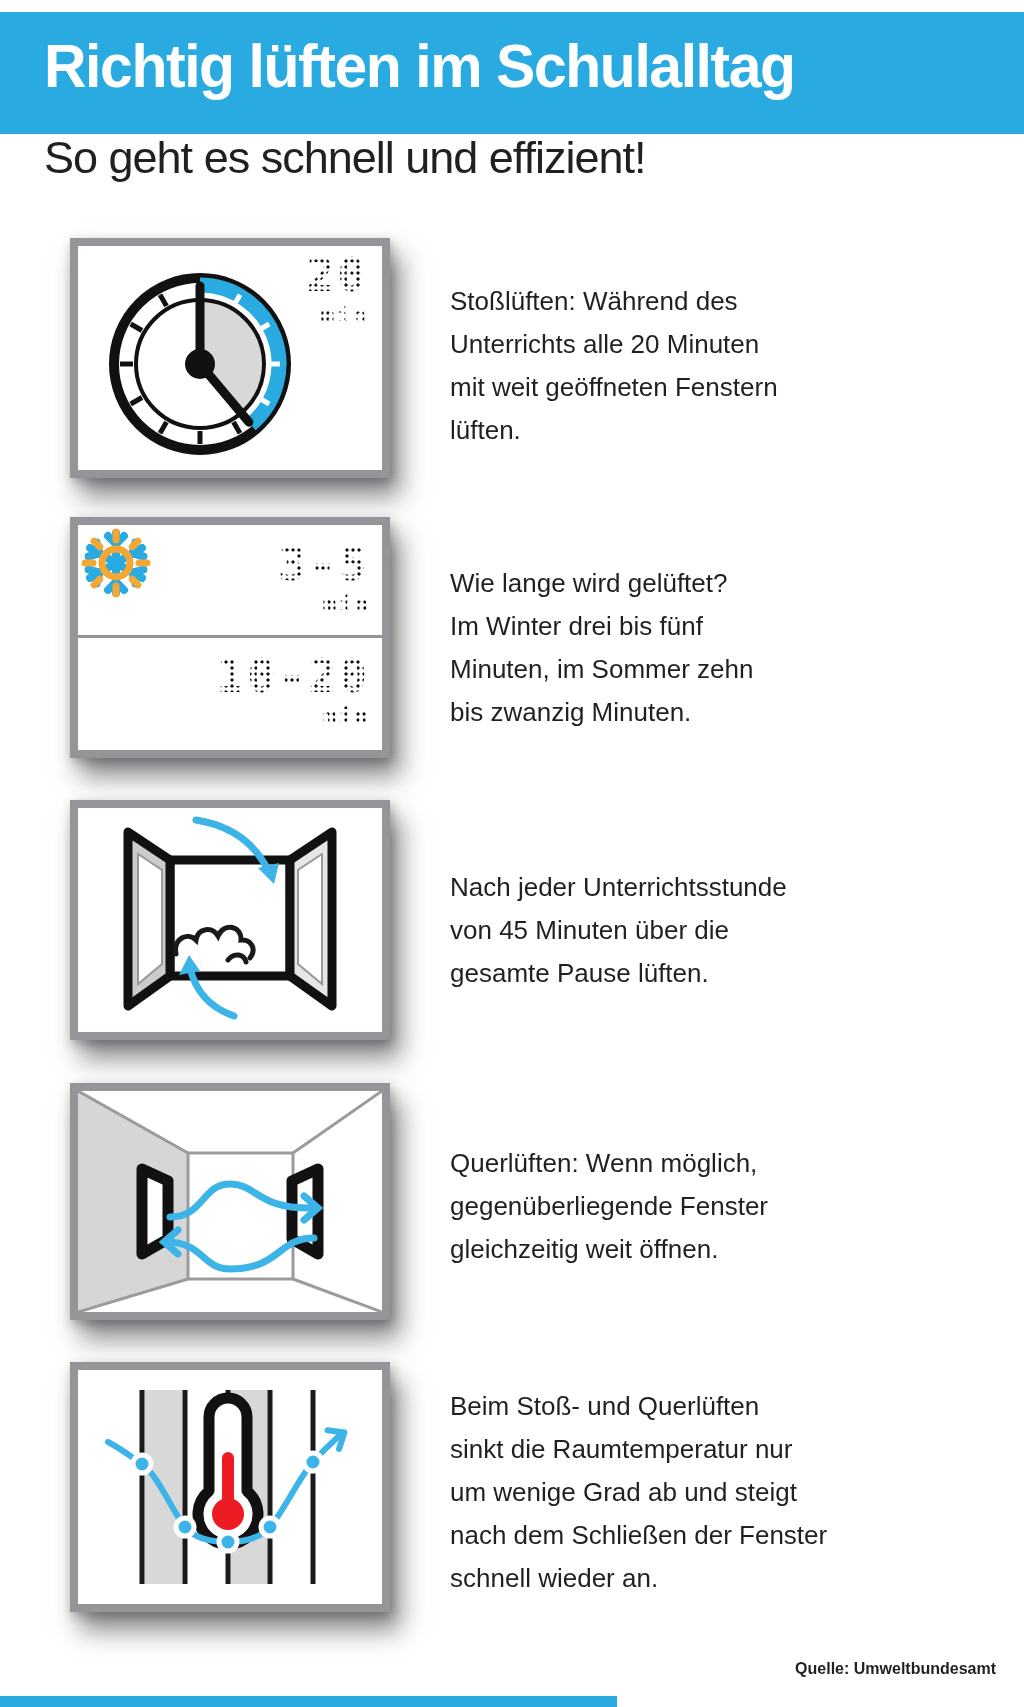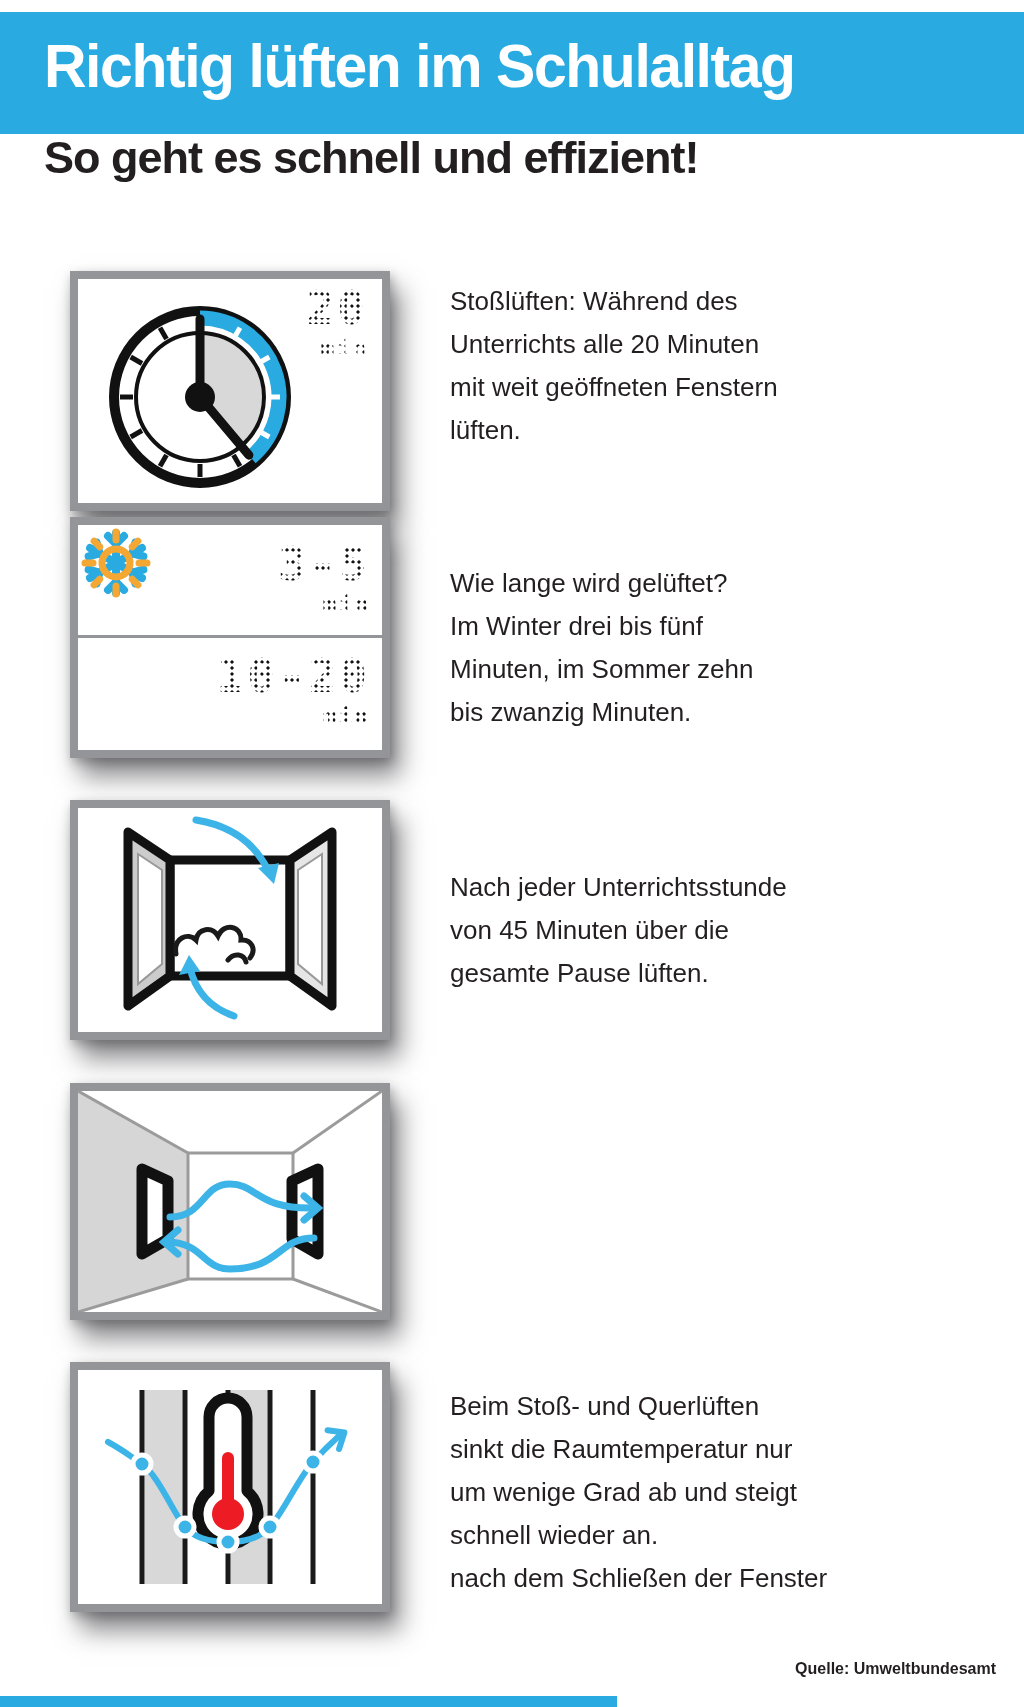--- a/index.html
+++ b/index.html
@@ -4,27 +4,27 @@
 <style>
   html,body{margin:0;padding:0;background:#ffffff;}
   .page{position:relative;width:1024px;height:1707px;background:#fff;overflow:hidden;
         font-family:"Liberation Sans",sans-serif;color:#231f20;}
 
   
   .band{position:absolute;left:0;top:12px;width:1024px;height:122px;background:#29abe2;}
   .band h1{margin:0;position:absolute;left:44px;top:0;height:106px;display:flex;align-items:center;
            color:#fff;font-size:62px;font-weight:bold;letter-spacing:-1.5px;white-space:nowrap;
            transform:scaleX(.95);transform-origin:left center;}
-  .subtitle{position:absolute;left:44px;top:132px;font-size:45px;font-weight:bold;
+  .subtitle{position:absolute;left:44px;top:132px;font-size:45px;font-weight:normal;
             letter-spacing:-1px;white-space:nowrap;}
 
   
   .box{position:absolute;left:70px;width:304px;background:#fff;border:8px solid #939598;
        box-shadow:10px 18px 24px rgba(35,35,40,.55), 2px 4px 10px rgba(35,35,40,.3);}
-  .b1{top:238px;height:224px;margin-top:33px;}
+  .b1{top:238px;height:224px;}
   .b2{top:517px;height:225px;}
   .b3{top:800px;height:224px;}
   .b4{top:1083px;height:221px;}
   .b5{top:1362px;height:234px;}
   .box svg{position:absolute;left:0;top:0;}
 
   
   .lcd-block{position:absolute;text-align:right;line-height:1;}
   .lcd{font-family:"DejaVu Sans Mono",monospace;font-weight:bold;color:#111;}
   @supports ((-webkit-background-clip:text) or (background-clip:text)){
@@ -200,20 +200,25 @@
       <path d="M64 78 L90 90 L90 148 L64 163 Z" fill="#fff" stroke="#111" stroke-width="11" stroke-linejoin="round"></path>
       <path d="M240 78 L214 90 L214 148 L240 163 Z" fill="#fff" stroke="#111" stroke-width="11" stroke-linejoin="round"></path>
       <g stroke="#3cb4e7" stroke-width="7" stroke-linecap="round" fill="none">
         <path d="M92 126 C126 126 124 93 152 93 C180 93 178 119 238 117"></path>
         <path d="M236 147 C200 147 202 178 152 178 C124 178 126 151 88 151"></path>
         <polyline points="226,105 240,117 226,129"></polyline>
         <polyline points="100,139 86,151 100,163"></polyline>
       </g>
     </svg>
   </div>
+  <div class="rowtext t4">
+    <div>Querlüften: Wenn möglich,</div>
+    <div>gegenüberliegende Fenster</div>
+    <div>gleichzeitig weit öffnen.</div>
+  </div>
 
   <div class="box b5">
     <svg width="304" height="234" viewBox="0 0 304 234">
       <rect x="66.5" y="20" width="38" height="194" fill="#d8d8d8"></rect>
       <rect x="152.5" y="20" width="37" height="194" fill="#d8d8d8"></rect>
       <g stroke="#1a1a1a" stroke-width="5">
         <line x1="64" y1="20" x2="64" y2="214"></line>
         <line x1="107" y1="20" x2="107" y2="214"></line>
         <line x1="150" y1="20" x2="150" y2="214"></line>
         <line x1="192" y1="20" x2="192" y2="214"></line>
@@ -230,20 +235,20 @@
         <circle cx="150" cy="172" r="9"></circle>
         <circle cx="192" cy="157" r="9"></circle>
         <circle cx="235" cy="92" r="9"></circle>
       </g>
     </svg>
   </div>
   <div class="rowtext t5">
     <div>Beim Stoß- und Querlüften</div>
     <div>sinkt die Raumtemperatur nur</div>
     <div>um wenige Grad ab und steigt</div>
+    <div>nach dem Schließen der Fenster</div>
     <div>schnell wieder an.</div>
-    <div>nach dem Schließen der Fenster</div>
   </div>
 
   <div class="source">Quelle: Umweltbundesamt</div>
   <div class="footer-strip"></div>
 
 </div>
 
 </body></html>

